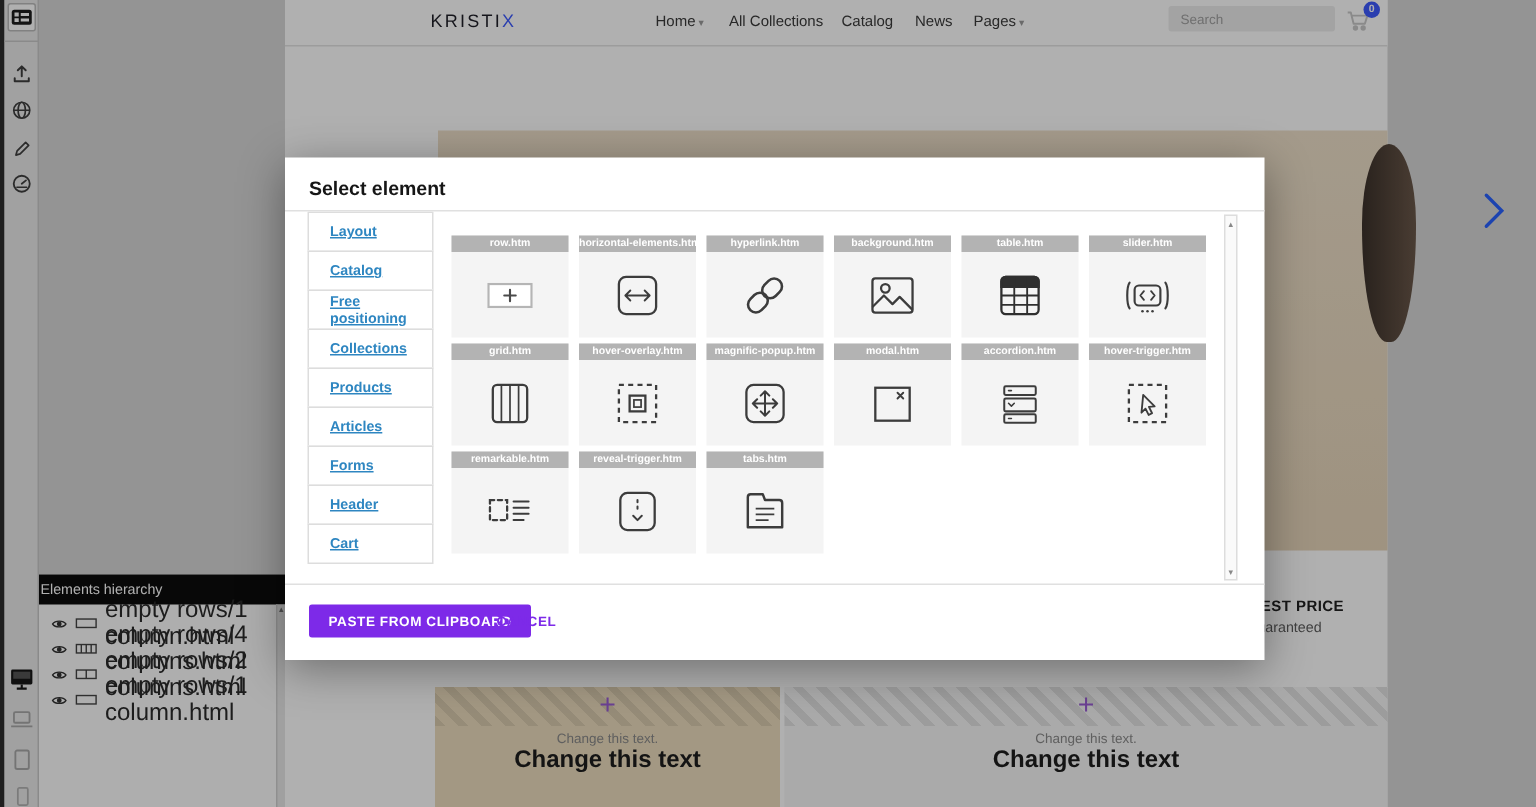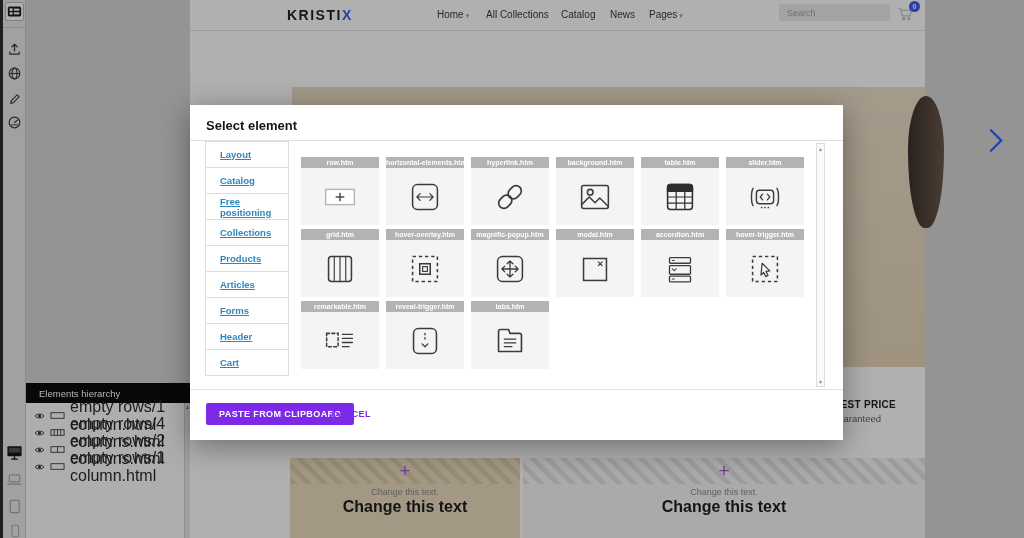--- a/index.html
+++ b/index.html
@@ -12,21 +12,21 @@
   #toolbar { left:3px; top:0; width:23px; height:538px; background:#e9e9e9; border-right:1px solid #c9c9c9; z-index:2; }
   .tb-btn { position:absolute; left:2px; width:19px; height:19px; display:flex; align-items:center; justify-content:center; cursor:pointer; }
   #logo-btn { top:2px; background:#ffffff; border:1px solid #bbb; border-radius:2px; }
   #tb-divider { position:absolute; left:0; top:27px; width:23px; border-top:1px solid #c9c9c9; }
   .dev-btn { position:absolute; left:2px; width:19px; height:19px; display:flex; align-items:center; justify-content:center; cursor:pointer; }
 
   
   #canvas { left:26px; top:0; width:998px; height:538px; background:#d7d7d7; z-index:1; }
   #page { position:absolute; left:164px; top:0; width:735px; height:538px; background:#ffffff; }
   #site-header { position:absolute; left:0; top:0; width:735px; height:31px; background:#fff; border-bottom:1px solid #e3e3e3; }
-  #brand { position:absolute; left:97px; top:7px; font-size:14px; font-weight:bold; letter-spacing:1.5px; color:#1f1f28; }
+  #brand { position:absolute; left:97px; top:7px; font-size:12px; font-weight:normal; letter-spacing:1.5px; color:#1f1f28; }
   #brand .x { color:#3d5afe; }
   .nav-item { position:absolute; top:9px; font-size:10px; color:#3a3a3a; cursor:pointer; white-space:nowrap; }
   .nav-caret { font-size:7px; color:#9a9a9a; margin-left:2px; }
   #search-box { position:absolute; left:589px; top:4px; width:111px; height:17px; background:#ededed; border:none; border-radius:2px; font-size:9px; color:#555; padding:0 8px; outline:none; }
   #search-box::placeholder { color:#a2a2a2; }
   #cart { position:absolute; left:707px; top:6px; cursor:pointer; }
   #cart-badge { position:absolute; left:719px; top:1px; width:11px; height:11px; border-radius:50%; background:#3d5afe; color:#fff; font-size:7px; font-weight:bold; display:flex; align-items:center; justify-content:center; }
 
   #hero { position:absolute; left:102px; top:87px; width:633px; height:280px; background:linear-gradient(180deg,#eee0ca,#e6d5ba); }
   #vase { position:absolute; left:718px; top:96px; width:36px; height:132px; background:linear-gradient(90deg,#3c322b,#6b584a); border-radius:50% 50% 46% 46% / 40% 40% 58% 58%; }
@@ -40,21 +40,21 @@
   #banner-0 { left:100px; width:230px; background:#ecdcbe; }
   #banner-1 { left:333px; width:402px; background:#f6f6f6; }
   .banner .stripes { position:absolute; left:0; top:0; right:0; height:26px;
     background:repeating-linear-gradient(45deg, rgba(0,0,0,.08) 0 5px, rgba(0,0,0,0) 5px 11px); }
   .banner .plus { position:absolute; top:2px; left:0; right:0; text-align:center; font-size:19px; color:#9c5fd6; font-weight:400; cursor:pointer; }
   .banner .hint { position:absolute; top:29px; left:0; right:0; text-align:center; font-size:9px; color:#8a8a8a; }
   .banner .btitle { position:absolute; top:40px; left:0; right:0; text-align:center; font-size:16px; font-weight:bold; color:#1d1d1d; }
 
   
   #hierarchy { left:26px; top:383px; width:164px; height:155px; background:#fdfdfd; z-index:3; }
-  #hier-header { position:absolute; left:0; top:0; width:164px; height:20px; background:#0d0d0d; color:#fff; font-size:9.5px; display:flex; align-items:center; padding-left:13px; }
+  #hier-header { position:absolute; left:0; top:0; width:164px; height:20px; background:#0d0d0d; color:#fff; font-size:9.5px; display:flex; align-items:center; padding-left:1px; }
   #hier-list { position:absolute; left:0; top:24px; width:158px; }
   .hier-row { display:flex; align-items:center; height:17px; padding-left:8px; cursor:pointer; }
   .hier-row .eye { margin-right:5px; display:flex; }
   .hier-row .colrect { margin-right:5px; display:flex; }
   .hier-row .hlabel { font-size:16px; color:#2b2b2b; }
   #hier-scroll { position:absolute; right:0; top:20px; width:6px; height:135px; background:#e8e8e8; border-left:1px solid #d0d0d0; }
   #hier-scroll .up { font-size:6px; color:#777; text-align:center; line-height:8px; }
 
   
   #overlay { left:0; top:0; width:1024px; height:538px; background:rgba(0,0,0,.31); z-index:50; }

